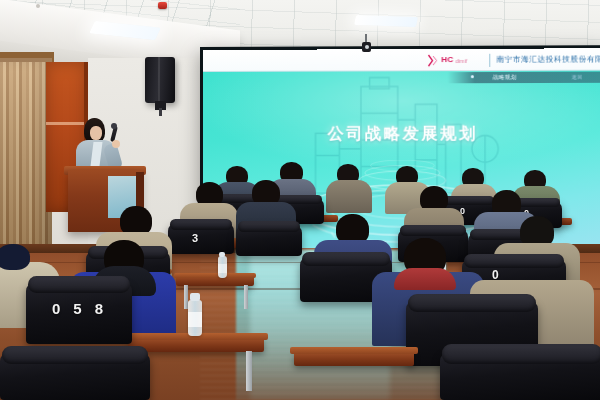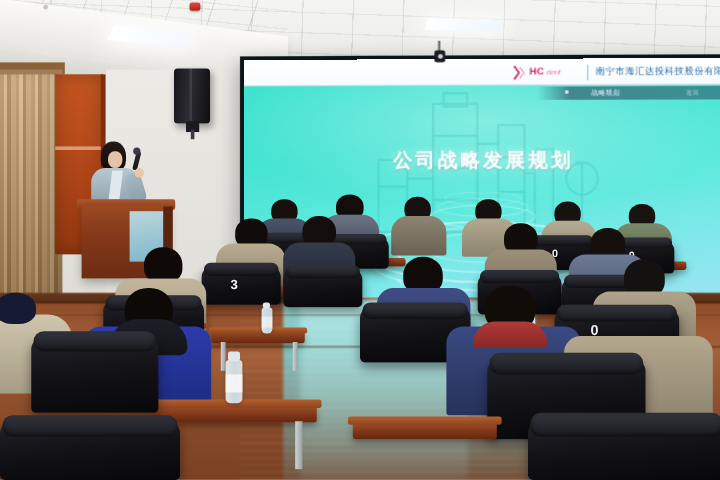--- a/index.html
+++ b/index.html
@@ -454,20 +454,21 @@
   <div class="bottle-cap" style="left:190px;top:293px;width:10px;height:8px;"></div>
   <div class="bottle-label" style="left:188px;top:312px;width:14px;height:15px;"></div>
 
   <div class="tumbler" style="left:34px;top:298px;width:15px;height:42px;"></div>
   <div class="abs" style="left:34px;top:294px;width:15px;height:6px;border-radius:3px;background:#8e7a64;"></div>
 
   <div class="abs" style="left:48px;top:326px;width:44px;height:11px;border-radius:2px;background:linear-gradient(180deg,#2a2b30,#15161a);"></div>
 
   <div class="chair" style="left:26px;top:282px;width:106px;height:62px;"></div>
   <div class="chair-top" style="left:28px;top:276px;width:102px;height:17px;"></div>
+  <div class="chair-num" style="left:52px;top:300px;font-size:15px;letter-spacing:13px;"><span>0</span><span>5</span><span>8</span></div>
 
   <div class="chair" style="left:406px;top:300px;width:132px;height:66px;"></div>
   <div class="chair-top" style="left:408px;top:294px;width:128px;height:18px;"></div>
 
   <div class="chair" style="left:0px;top:352px;width:150px;height:48px;"></div>
   <div class="chair-top" style="left:2px;top:346px;width:146px;height:18px;"></div>
 
   <div class="chair" style="left:440px;top:352px;width:166px;height:48px;"></div>
   <div class="chair-top" style="left:442px;top:344px;width:160px;height:20px;"></div>
 

